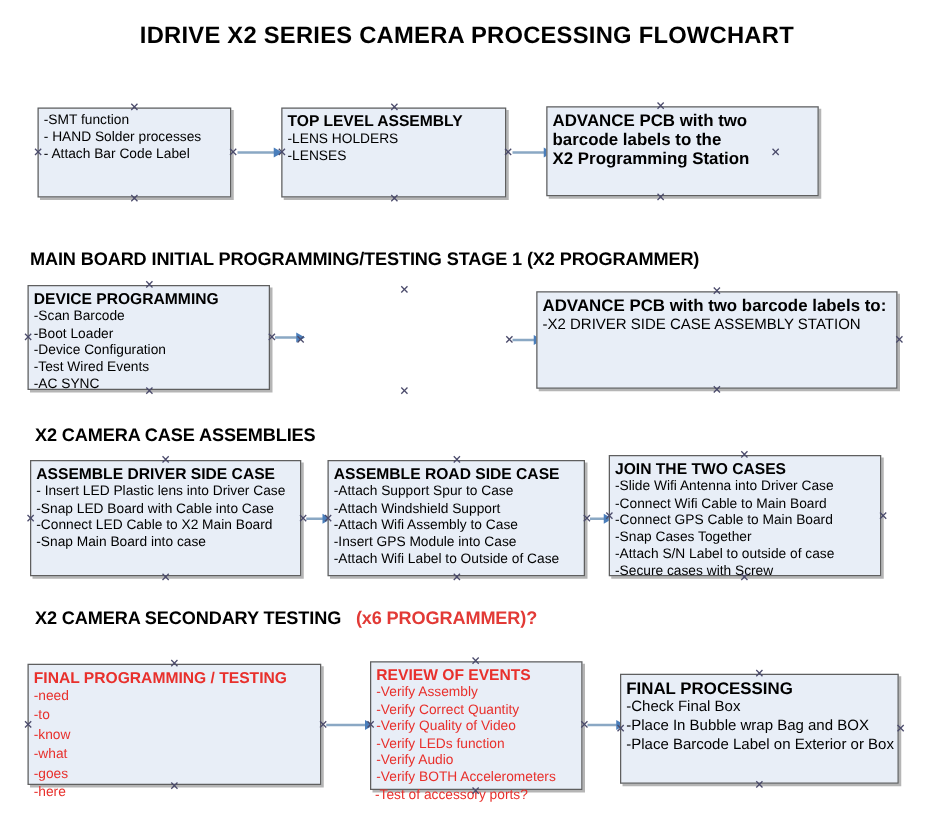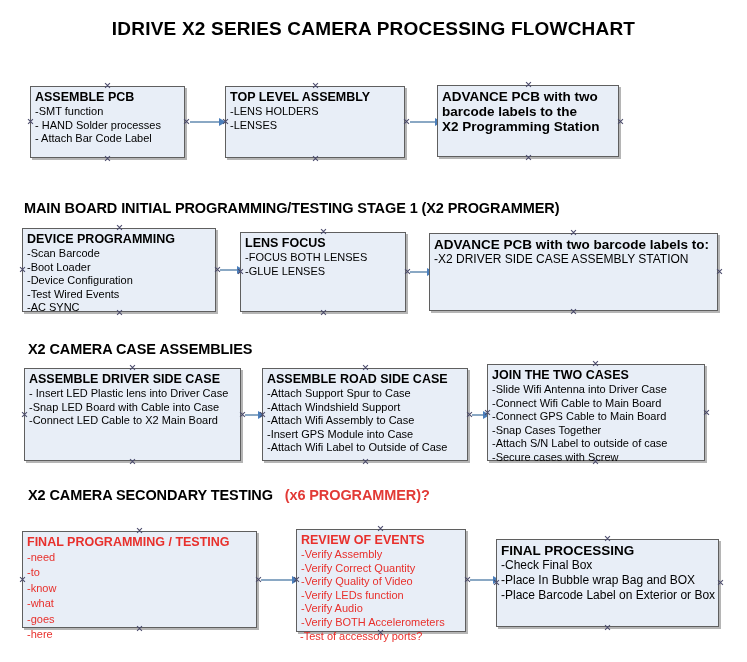--- a/index.html
+++ b/index.html
@@ -119,21 +119,20 @@
 </head>
 <body>
 
 <div id="canvas">
 
   <div class="title">IDRIVE X2  SERIES CAMERA PROCESSING FLOWCHART</div>
 
 
   <div class="node" style="left:30px; top:86px; width:155px; height:72px;">
     <div class="inner">
-      <div class="hd">ASSEMBLE PCB</div>
       <div class="ln"> -SMT function</div>
       <div class="ln">- HAND Solder processes</div>
       <div class="ln">- Attach Bar Code Label</div>
     </div>
   </div>
   <div class="xmark" style="left:27px; top:118px;"></div>
   <div class="xmark" style="left:104px; top:82px;"></div>
   <div class="xmark" style="left:104px; top:155px;"></div>
   <div class="xmark" style="left:183px; top:118px;"></div>
 
@@ -148,21 +147,21 @@
     </div>
   </div>
   <div class="xmark" style="left:222px; top:118px;"></div>
   <div class="xmark" style="left:312px; top:82px;"></div>
   <div class="xmark" style="left:312px; top:155px;"></div>
   <div class="xmark" style="left:403px; top:118px;"></div>
 
   <div class="arrow-line" style="left:410px; top:121px; width:26px;"></div>
   <div class="arrow-head" style="left:435px; top:117.5px;"></div>
 
-  <div class="node big" style="left:437px; top:85px; width:182px; height:72px;">
+  <div class="node big" style="left:437px; top:85px; width:218px; height:72px;">
     <div class="inner">
       <div class="hd">ADVANCE PCB with two</div>
       <div class="hd">barcode labels to the</div>
       <div class="hd"> X2 Programming Station</div>
     </div>
   </div>
   <div class="xmark" style="left:525px; top:81px;"></div>
   <div class="xmark" style="left:525px; top:154px;"></div>
   <div class="xmark" style="left:617px; top:118px;"></div>
 
@@ -181,27 +180,20 @@
     </div>
   </div>
   <div class="xmark" style="left:19px; top:266px;"></div>
   <div class="xmark" style="left:116px; top:224px;"></div>
   <div class="xmark" style="left:116px; top:309px;"></div>
   <div class="xmark" style="left:214px; top:266px;"></div>
 
   <div class="arrow-line" style="left:220px; top:269px; width:18px;"></div>
   <div class="arrow-head" style="left:237px; top:265.5px;"></div>
 
-  <div class="node" style="left:240px; top:232px; width:166px; height:80px;">
-    <div class="inner">
-      <div class="hd">LENS FOCUS</div>
-      <div class="ln">-FOCUS BOTH LENSES</div>
-      <div class="ln">-GLUE LENSES</div>
-    </div>
-  </div>
   <div class="xmark" style="left:237px; top:268px;"></div>
   <div class="xmark" style="left:320px; top:228px;"></div>
   <div class="xmark" style="left:320px; top:309px;"></div>
   <div class="xmark" style="left:404px; top:268px;"></div>
 
   <div class="arrow-line" style="left:410px; top:271px; width:18px;"></div>
   <div class="arrow-head" style="left:427px; top:267.5px;"></div>
 
   <div class="node big" style="left:429px; top:233px; width:289px; height:78px;">
     <div class="inner">
@@ -216,20 +208,21 @@
   <div class="section-header" style="left:28px; top:341px;">
     <span>X2 CAMERA CASE ASSEMBLIES</span>
   </div>
 
   <div class="node" style="left:24px; top:368px; width:217px; height:93px;">
     <div class="inner">
       <div class="hd">ASSEMBLE DRIVER SIDE CASE</div>
       <div class="ln">- Insert LED Plastic lens into Driver Case</div>
       <div class="ln">-Snap LED Board with Cable into Case</div>
       <div class="ln">-Connect LED Cable to X2 Main Board</div>
+      <div class="ln">-Snap Main Board into case</div>
     </div>
   </div>
   <div class="xmark" style="left:21px; top:411px;"></div>
   <div class="xmark" style="left:129px; top:364px;"></div>
   <div class="xmark" style="left:129px; top:458px;"></div>
   <div class="xmark" style="left:239px; top:411px;"></div>
 
   <div class="arrow-line" style="left:245px; top:414px; width:14px;"></div>
   <div class="arrow-head" style="left:258px; top:410.5px;"></div>
 

